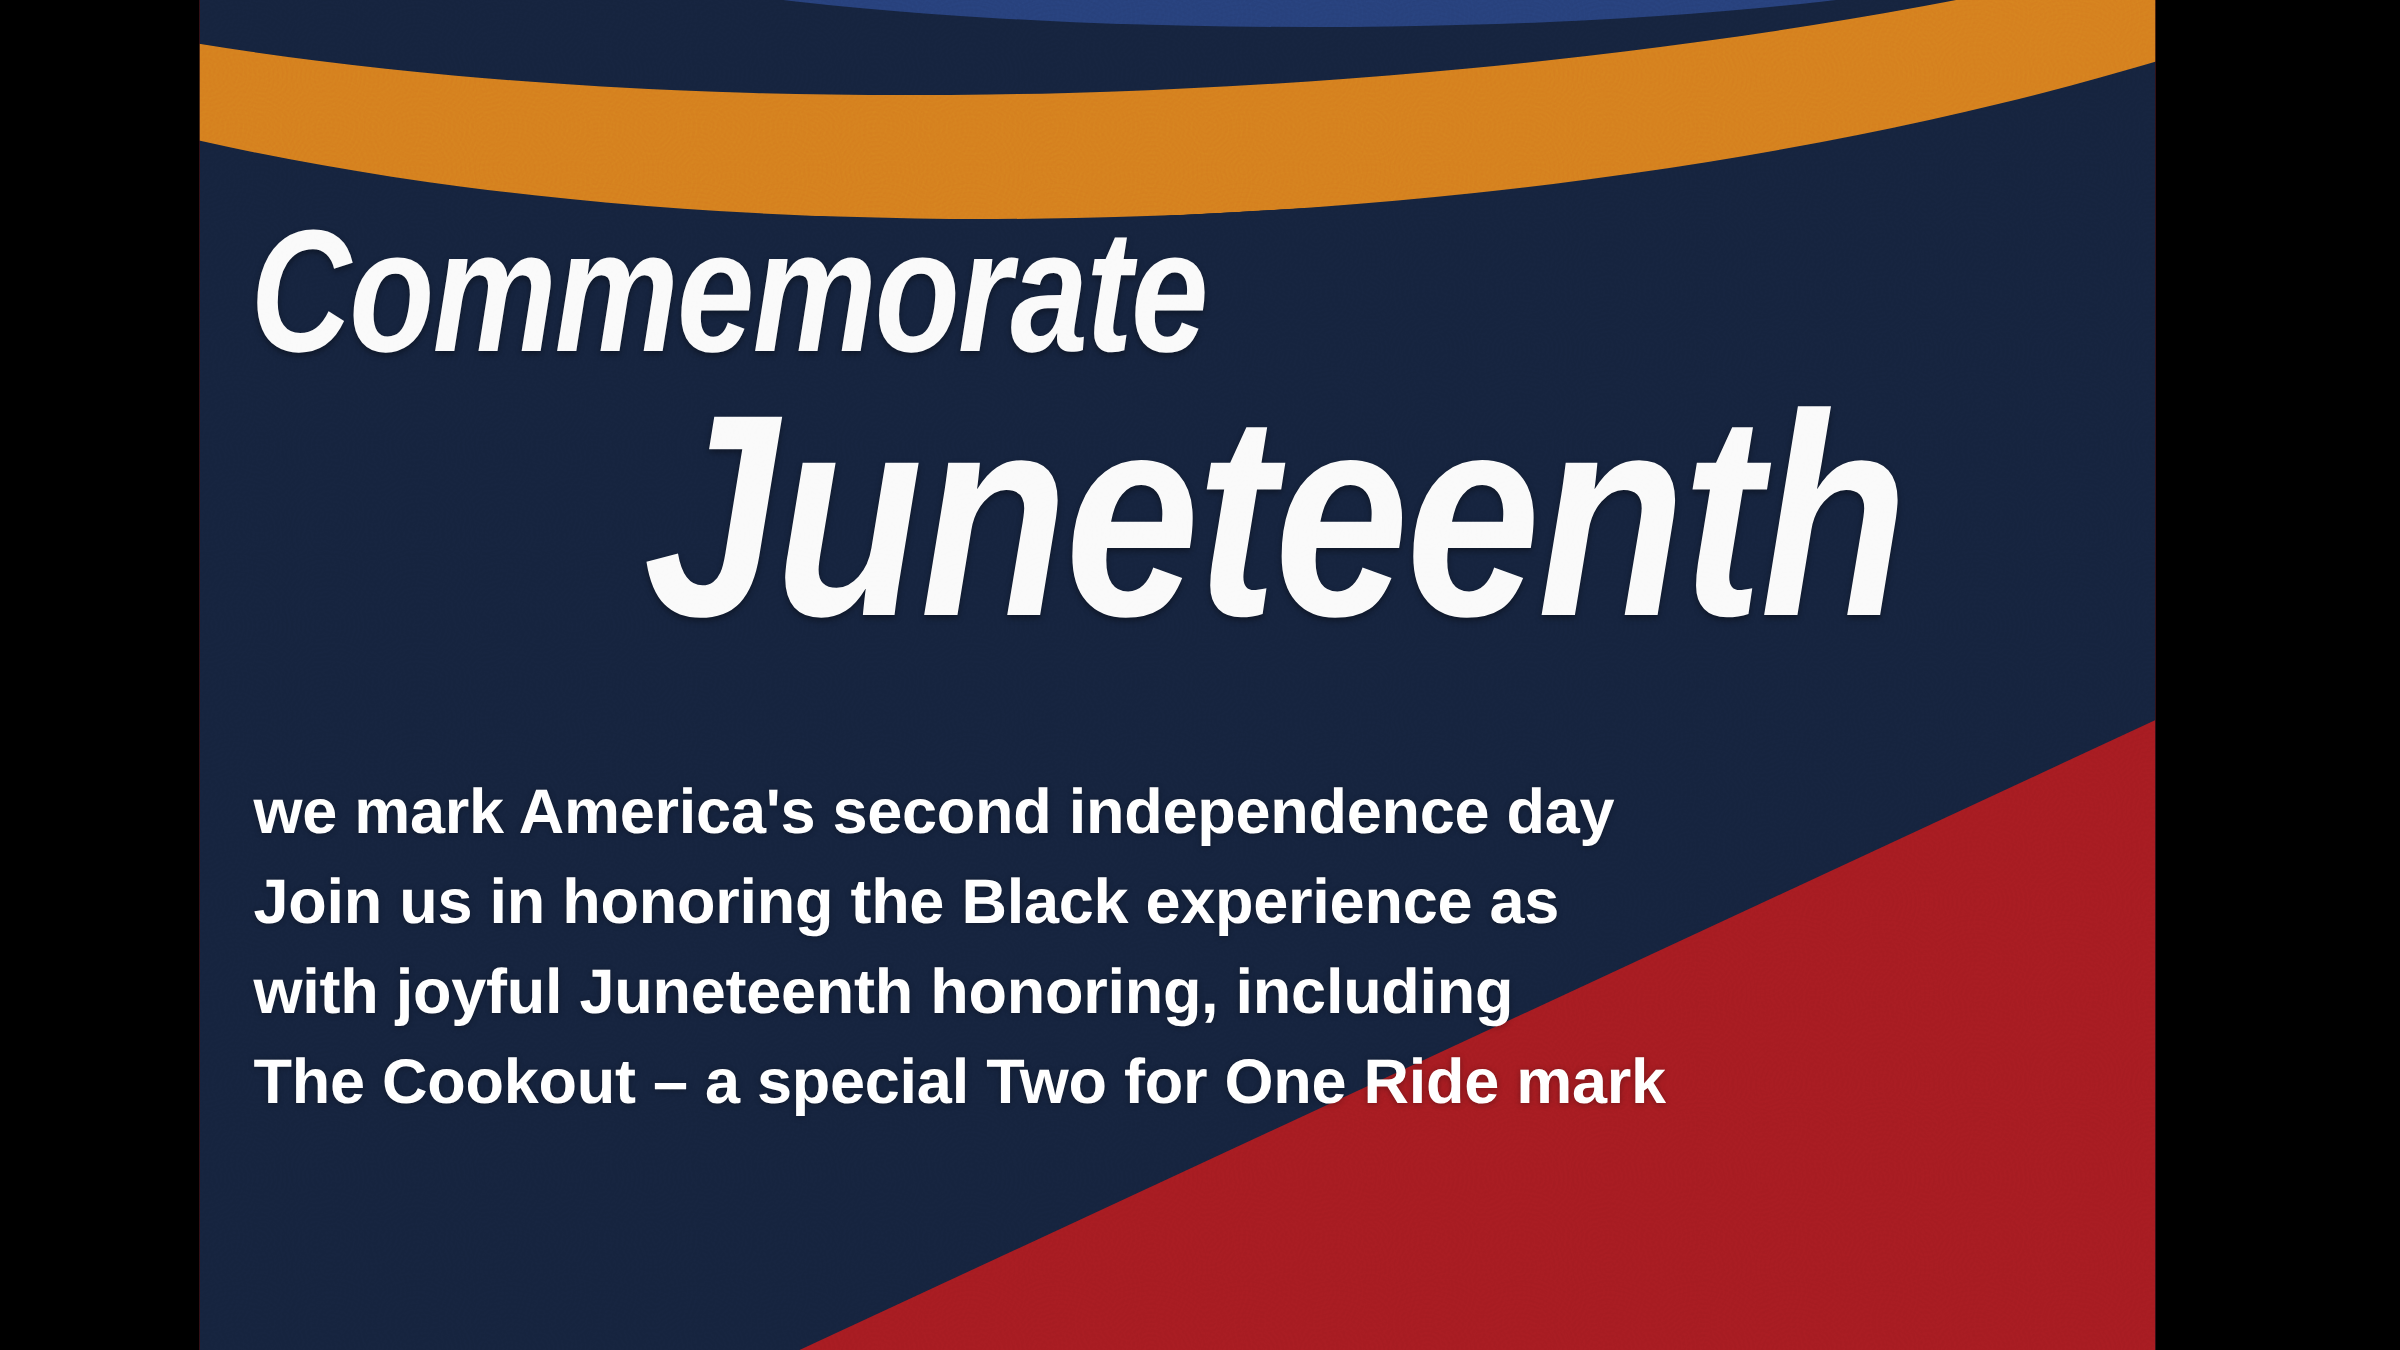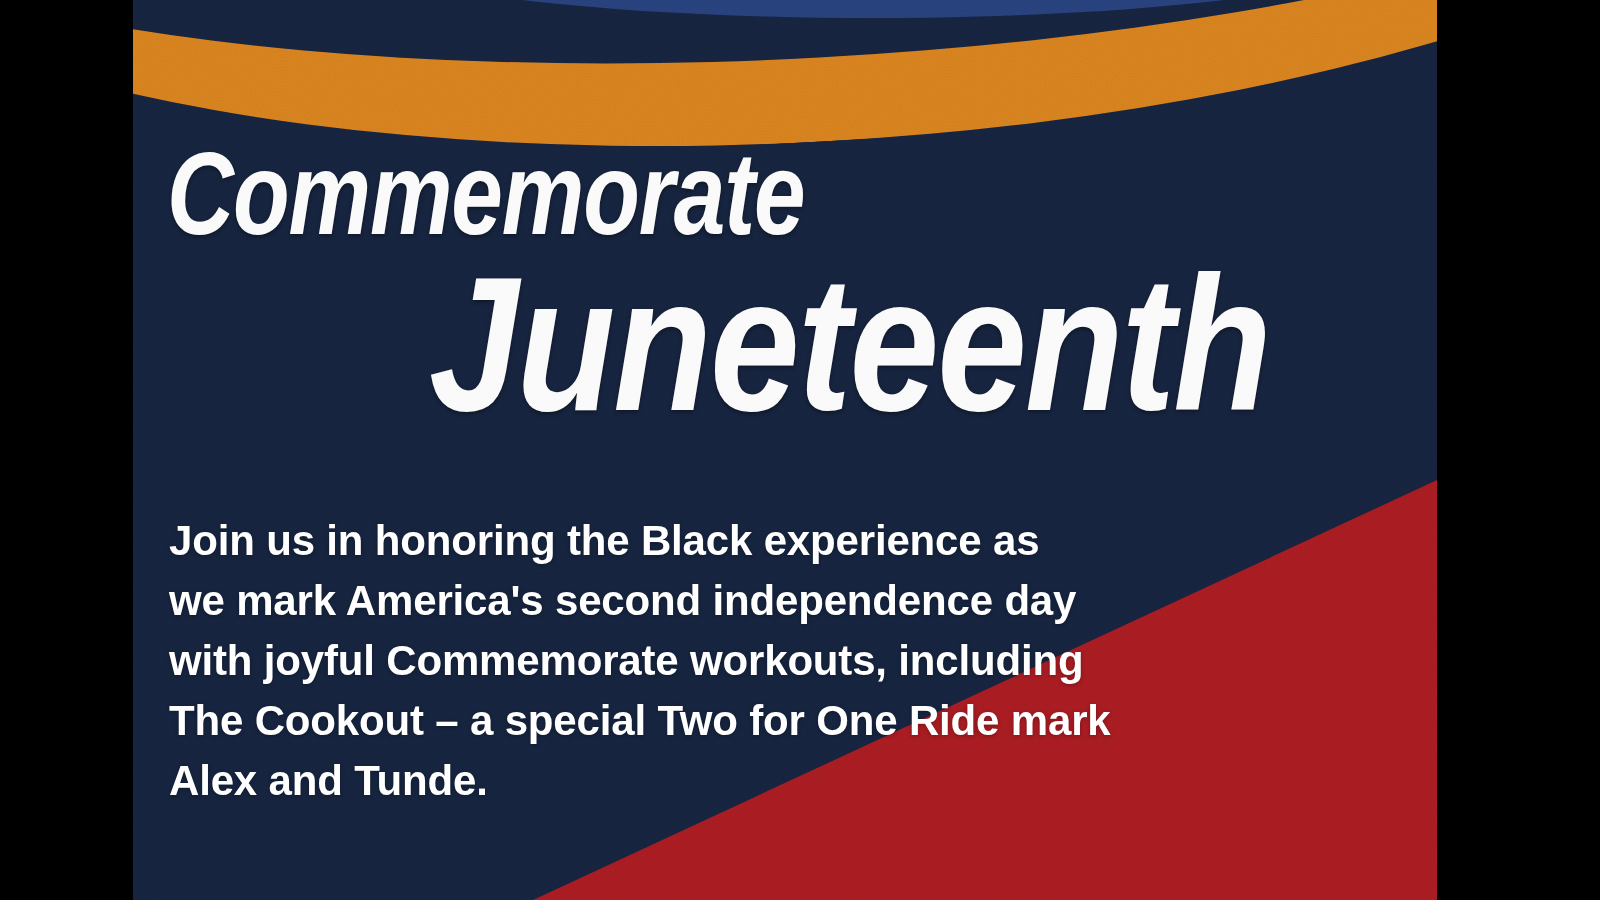--- a/index.html
+++ b/index.html
@@ -176,22 +176,21 @@
 
     <div class="grain"></div>
 
     <div class="content">
 
       <div class="headline headline-1">Commemorate</div>
 
       <div class="headline headline-2">Juneteenth</div>
 
       <div class="body-copy">
+        <span class="line">we mark America's second independence day</span>
         <span class="line">Join us in honoring the Black experience as</span>
-        <span class="line">we mark America's second independence day</span>
-        <span class="line">with joyful Commemorate workouts, including</span>
+        <span class="line">with joyful Juneteenth honoring, including</span>
         <span class="line">The Cookout – a special Two for One Ride mark</span>
-        <span class="line">Alex and Tunde.</span>
       </div>
 
     </div>
   </div>
 </div>
 
 </body></html>

